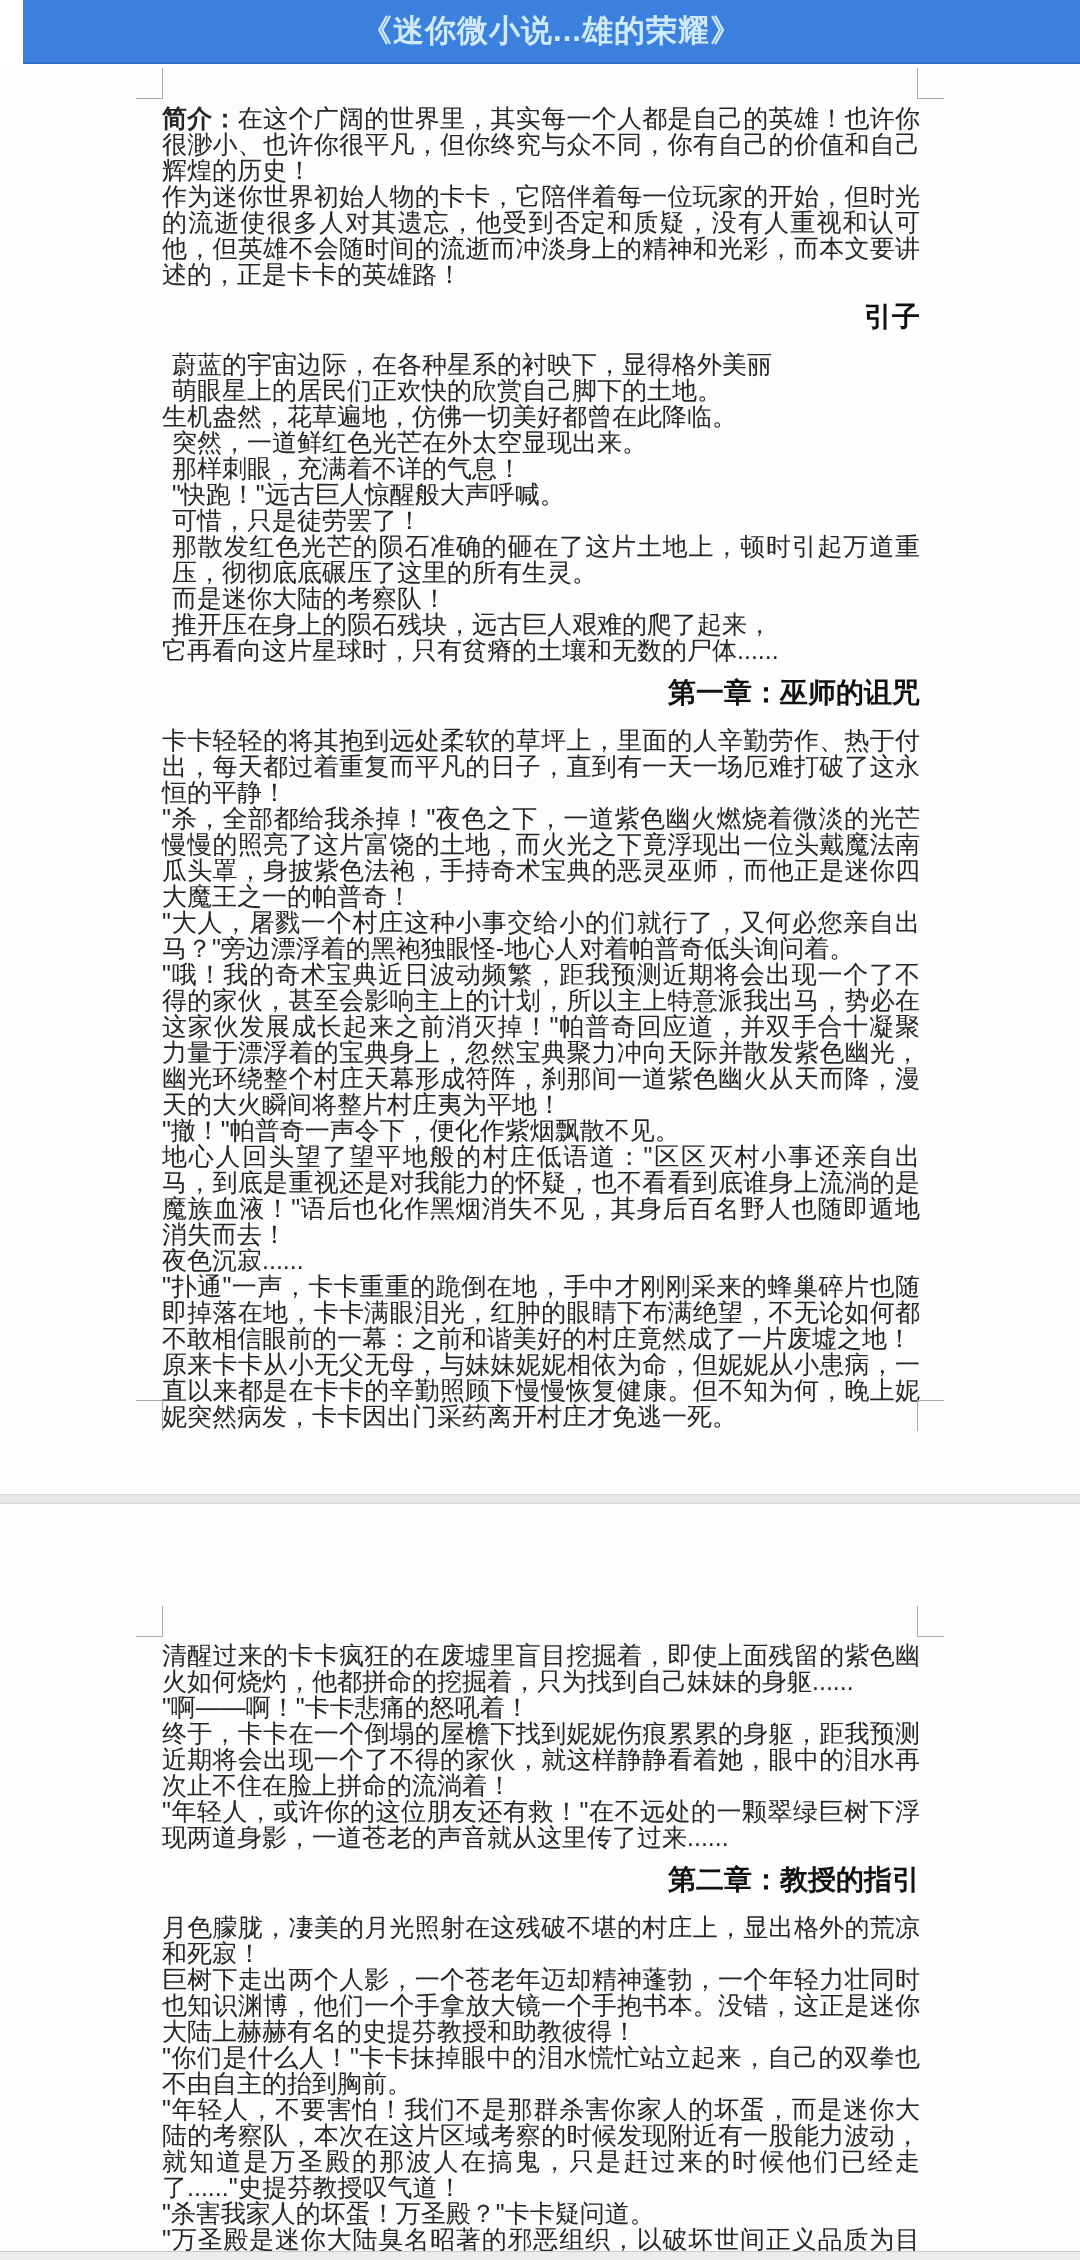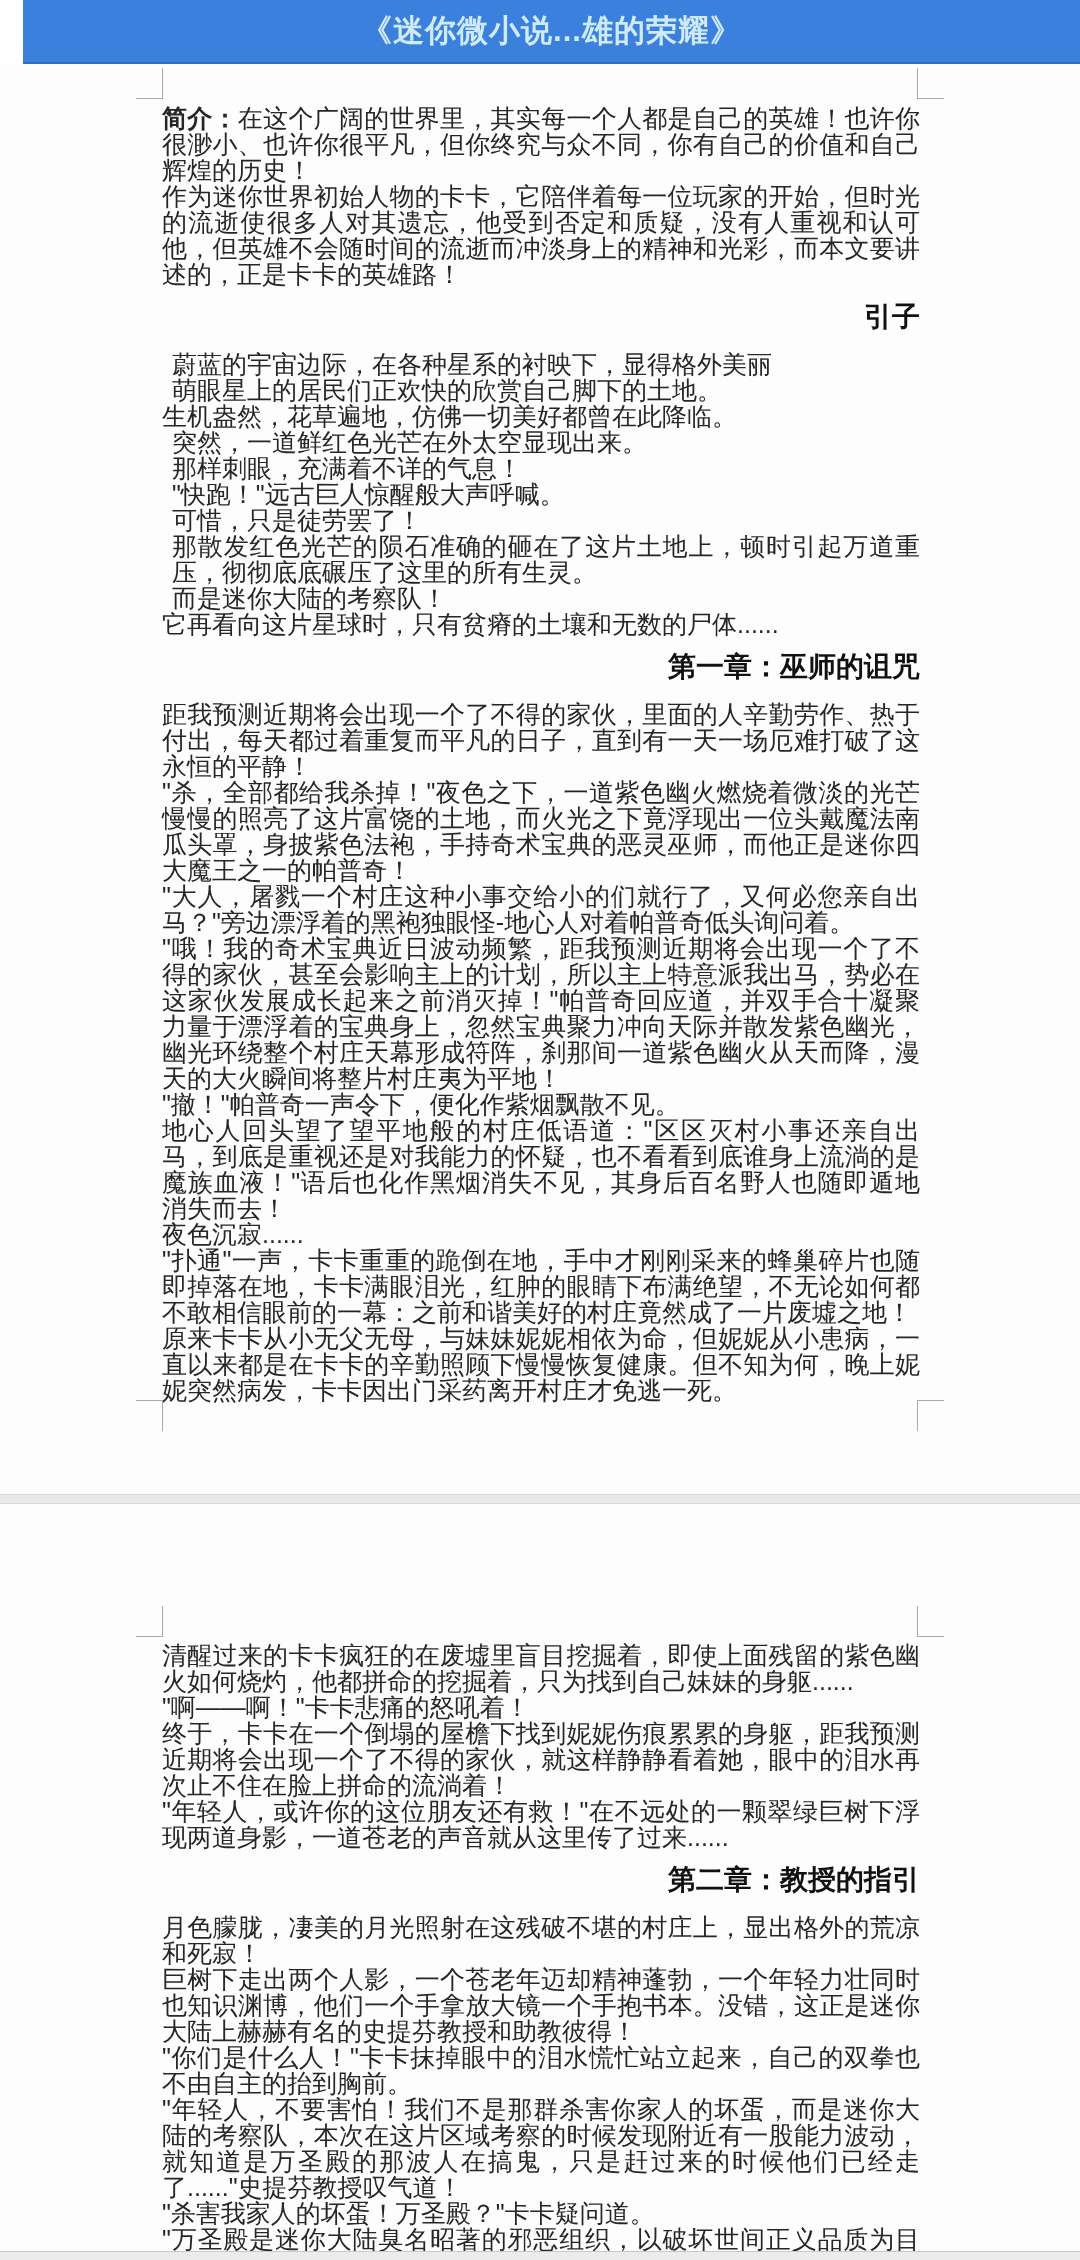--- a/index.html
+++ b/index.html
@@ -98,23 +98,24 @@
           <h2 class="heading">引子</h2>
           <p class="para ind">蔚蓝的宇宙边际，在各种星系的衬映下，显得格外美丽</p>
           <p class="para ind">萌眼星上的居民们正欢快的欣赏自己脚下的土地。</p>
           <p class="para">生机盎然，花草遍地，仿佛一切美好都曾在此降临。</p>
           <p class="para ind">突然，一道鲜红色光芒在外太空显现出来。</p>
           <p class="para ind">那样刺眼，充满着不详的气息！</p>
           <p class="para ind">"快跑！"远古巨人惊醒般大声呼喊。</p>
           <p class="para ind">可惜，只是徒劳罢了！</p>
           <p class="para ind">那散发红色光芒的陨石准确的砸在了这片土地上，顿时引起万道重压，彻彻底底碾压了这里的所有生灵。</p>
           <p class="para ind">而是迷你大陆的考察队！</p>
+          <p class="para ind">推开压在身上的陨石残块，远古巨人艰难的爬了起来，</p>
           <p class="para">它再看向这片星球时，只有贫瘠的土壤和无数的尸体......</p>
           <h2 class="heading">第一章：巫师的诅咒</h2>
-          <p class="para">距我预测近期将会出现一个了不得的家伙，里面的人辛勤劳作、热于付出，每天都过着重复而平凡的日子，直到有一天一场厄难打破了这永恒的平静！</p>
+          <p class="para">卡卡轻轻的将其抱到远处柔软的草坪上，里面的人辛勤劳作、热于付出，每天都过着重复而平凡的日子，直到有一天一场厄难打破了这永恒的平静！</p>
           <p class="para">"杀，全部都给我杀掉！"夜色之下，一道紫色幽火燃烧着微淡的光芒慢慢的照亮了这片富饶的土地，而火光之下竟浮现出一位头戴魔法南瓜头罩，身披紫色法袍，手持奇术宝典的恶灵巫师，而他正是迷你四大魔王之一的帕普奇！</p>
           <p class="para">"大人，屠戮一个村庄这种小事交给小的们就行了，又何必您亲自出马？"旁边漂浮着的黑袍独眼怪-地心人对着帕普奇低头询问着。</p>
           <p class="para">"哦！我的奇术宝典近日波动频繁，距我预测近期将会出现一个了不得的家伙，甚至会影响主上的计划，所以主上特意派我出马，势必在这家伙发展成长起来之前消灭掉！"帕普奇回应道，并双手合十凝聚力量于漂浮着的宝典身上，忽然宝典聚力冲向天际并散发紫色幽光，幽光环绕整个村庄天幕形成符阵，刹那间一道紫色幽火从天而降，漫天的大火瞬间将整片村庄夷为平地！</p>
           <p class="para">"撤！"帕普奇一声令下，便化作紫烟飘散不见。</p>
           <p class="para">地心人回头望了望平地般的村庄低语道："区区灭村小事还亲自出马，到底是重视还是对我能力的怀疑，也不看看到底谁身上流淌的是魔族血液！"语后也化作黑烟消失不见，其身后百名野人也随即遁地消失而去！</p>
           <p class="para">夜色沉寂......</p>
           <p class="para">"扑通"一声，卡卡重重的跪倒在地，手中才刚刚采来的蜂巢碎片也随即掉落在地，卡卡满眼泪光，红肿的眼睛下布满绝望，不无论如何都不敢相信眼前的一幕：之前和谐美好的村庄竟然成了一片废墟之地！</p>
           <p class="para">原来卡卡从小无父无母，与妹妹妮妮相依为命，但妮妮从小患病，一直以来都是在卡卡的辛勤照顾下慢慢恢复健康。但不知为何，晚上妮妮突然病发，卡卡因出门采药离开村庄才免逃一死。</p>
         </div>
     </section>

